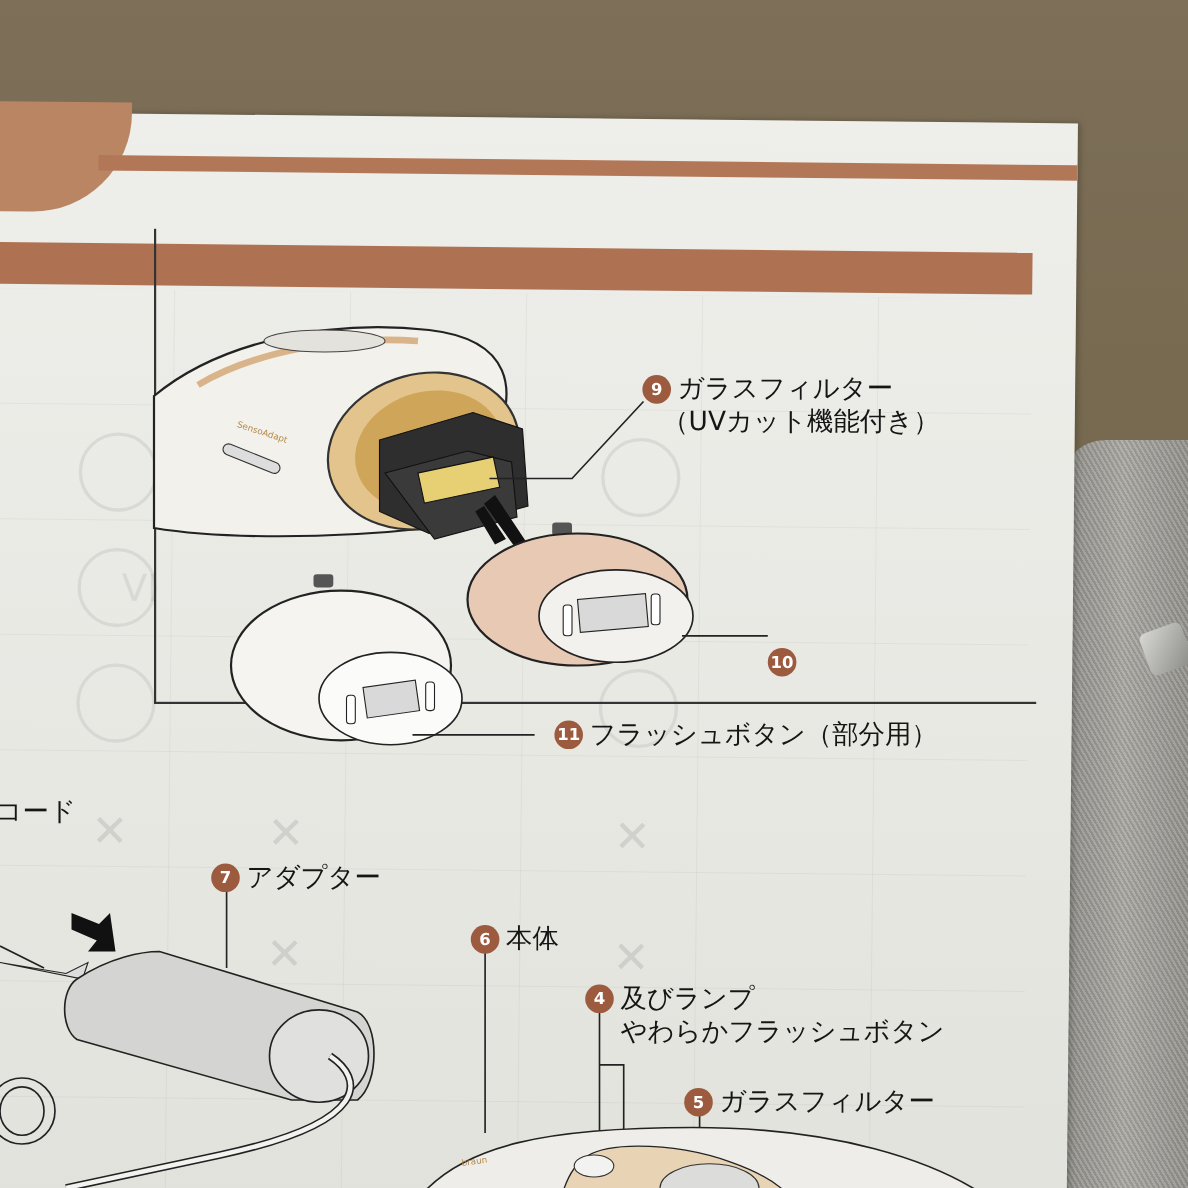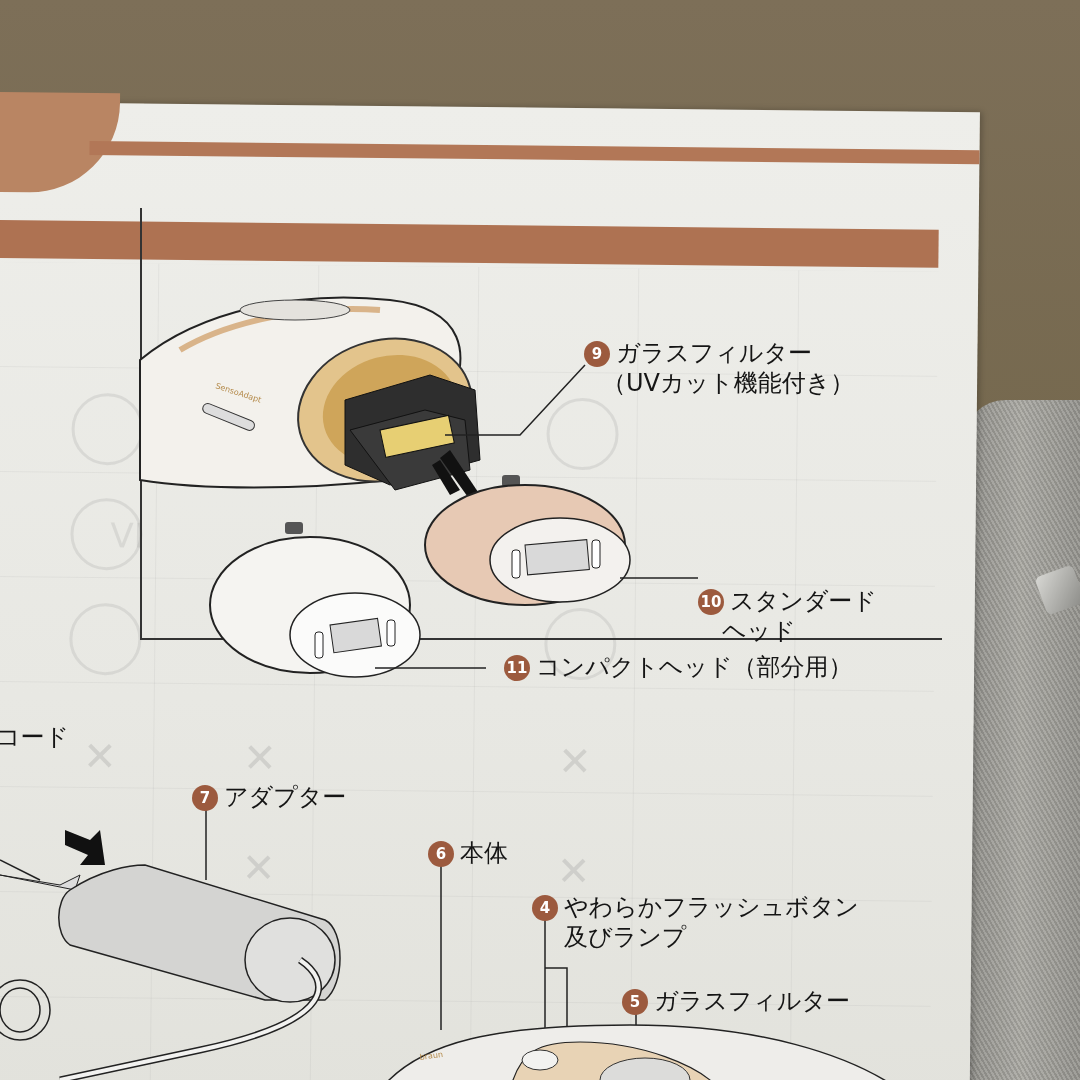--- a/index.html
+++ b/index.html
@@ -150,52 +150,48 @@
 <div class="callout" style="left:584px;top:338px">
   <span class="badge">9</span>
   <div>
     <div>ガラスフィルター</div>
     <div style="margin-left:-14px">（UVカット機能付き）</div>
   </div>
 </div>
 
 <div class="callout" style="left:698px;top:586px">
   <span class="badge">10</span>
-  <div>
-    <div>スタンダード</div>
-    <div style="margin-left:-8px">ヘッド</div>
-  </div>
 </div>
 
 <div class="callout" style="left:504px;top:652px">
   <span class="badge">11</span>
   <div>
-    <div>コンパクトヘッド（部分用）</div>
+    <div>フラッシュボタン（部分用）</div>
   </div>
 </div>
 
 <div class="callout" style="left:-4px;top:722px">
   <div>コード</div>
 </div>
 
 <div class="callout" style="left:192px;top:782px">
   <span class="badge">7</span>
   <div>アダプター</div>
 </div>
 
 <div class="callout" style="left:428px;top:838px">
   <span class="badge">6</span>
   <div>本体</div>
 </div>
 
 <div class="callout" style="left:532px;top:892px">
   <span class="badge">4</span>
   <div>
+    <div>及びランプ</div>
     <div>やわらかフラッシュボタン</div>
-    <div>及びランプ</div>
   </div>
 </div>
 
 <div class="callout" style="left:622px;top:986px">
   <span class="badge">5</span>
   <div>ガラスフィルター</div>
 </div>
 
 <svg style="left:0;top:820px" width="380" height="260" viewBox="0 0 380 260">
   <path d="M0,40 L40,60" stroke="#222" stroke-width="1.5"></path>

